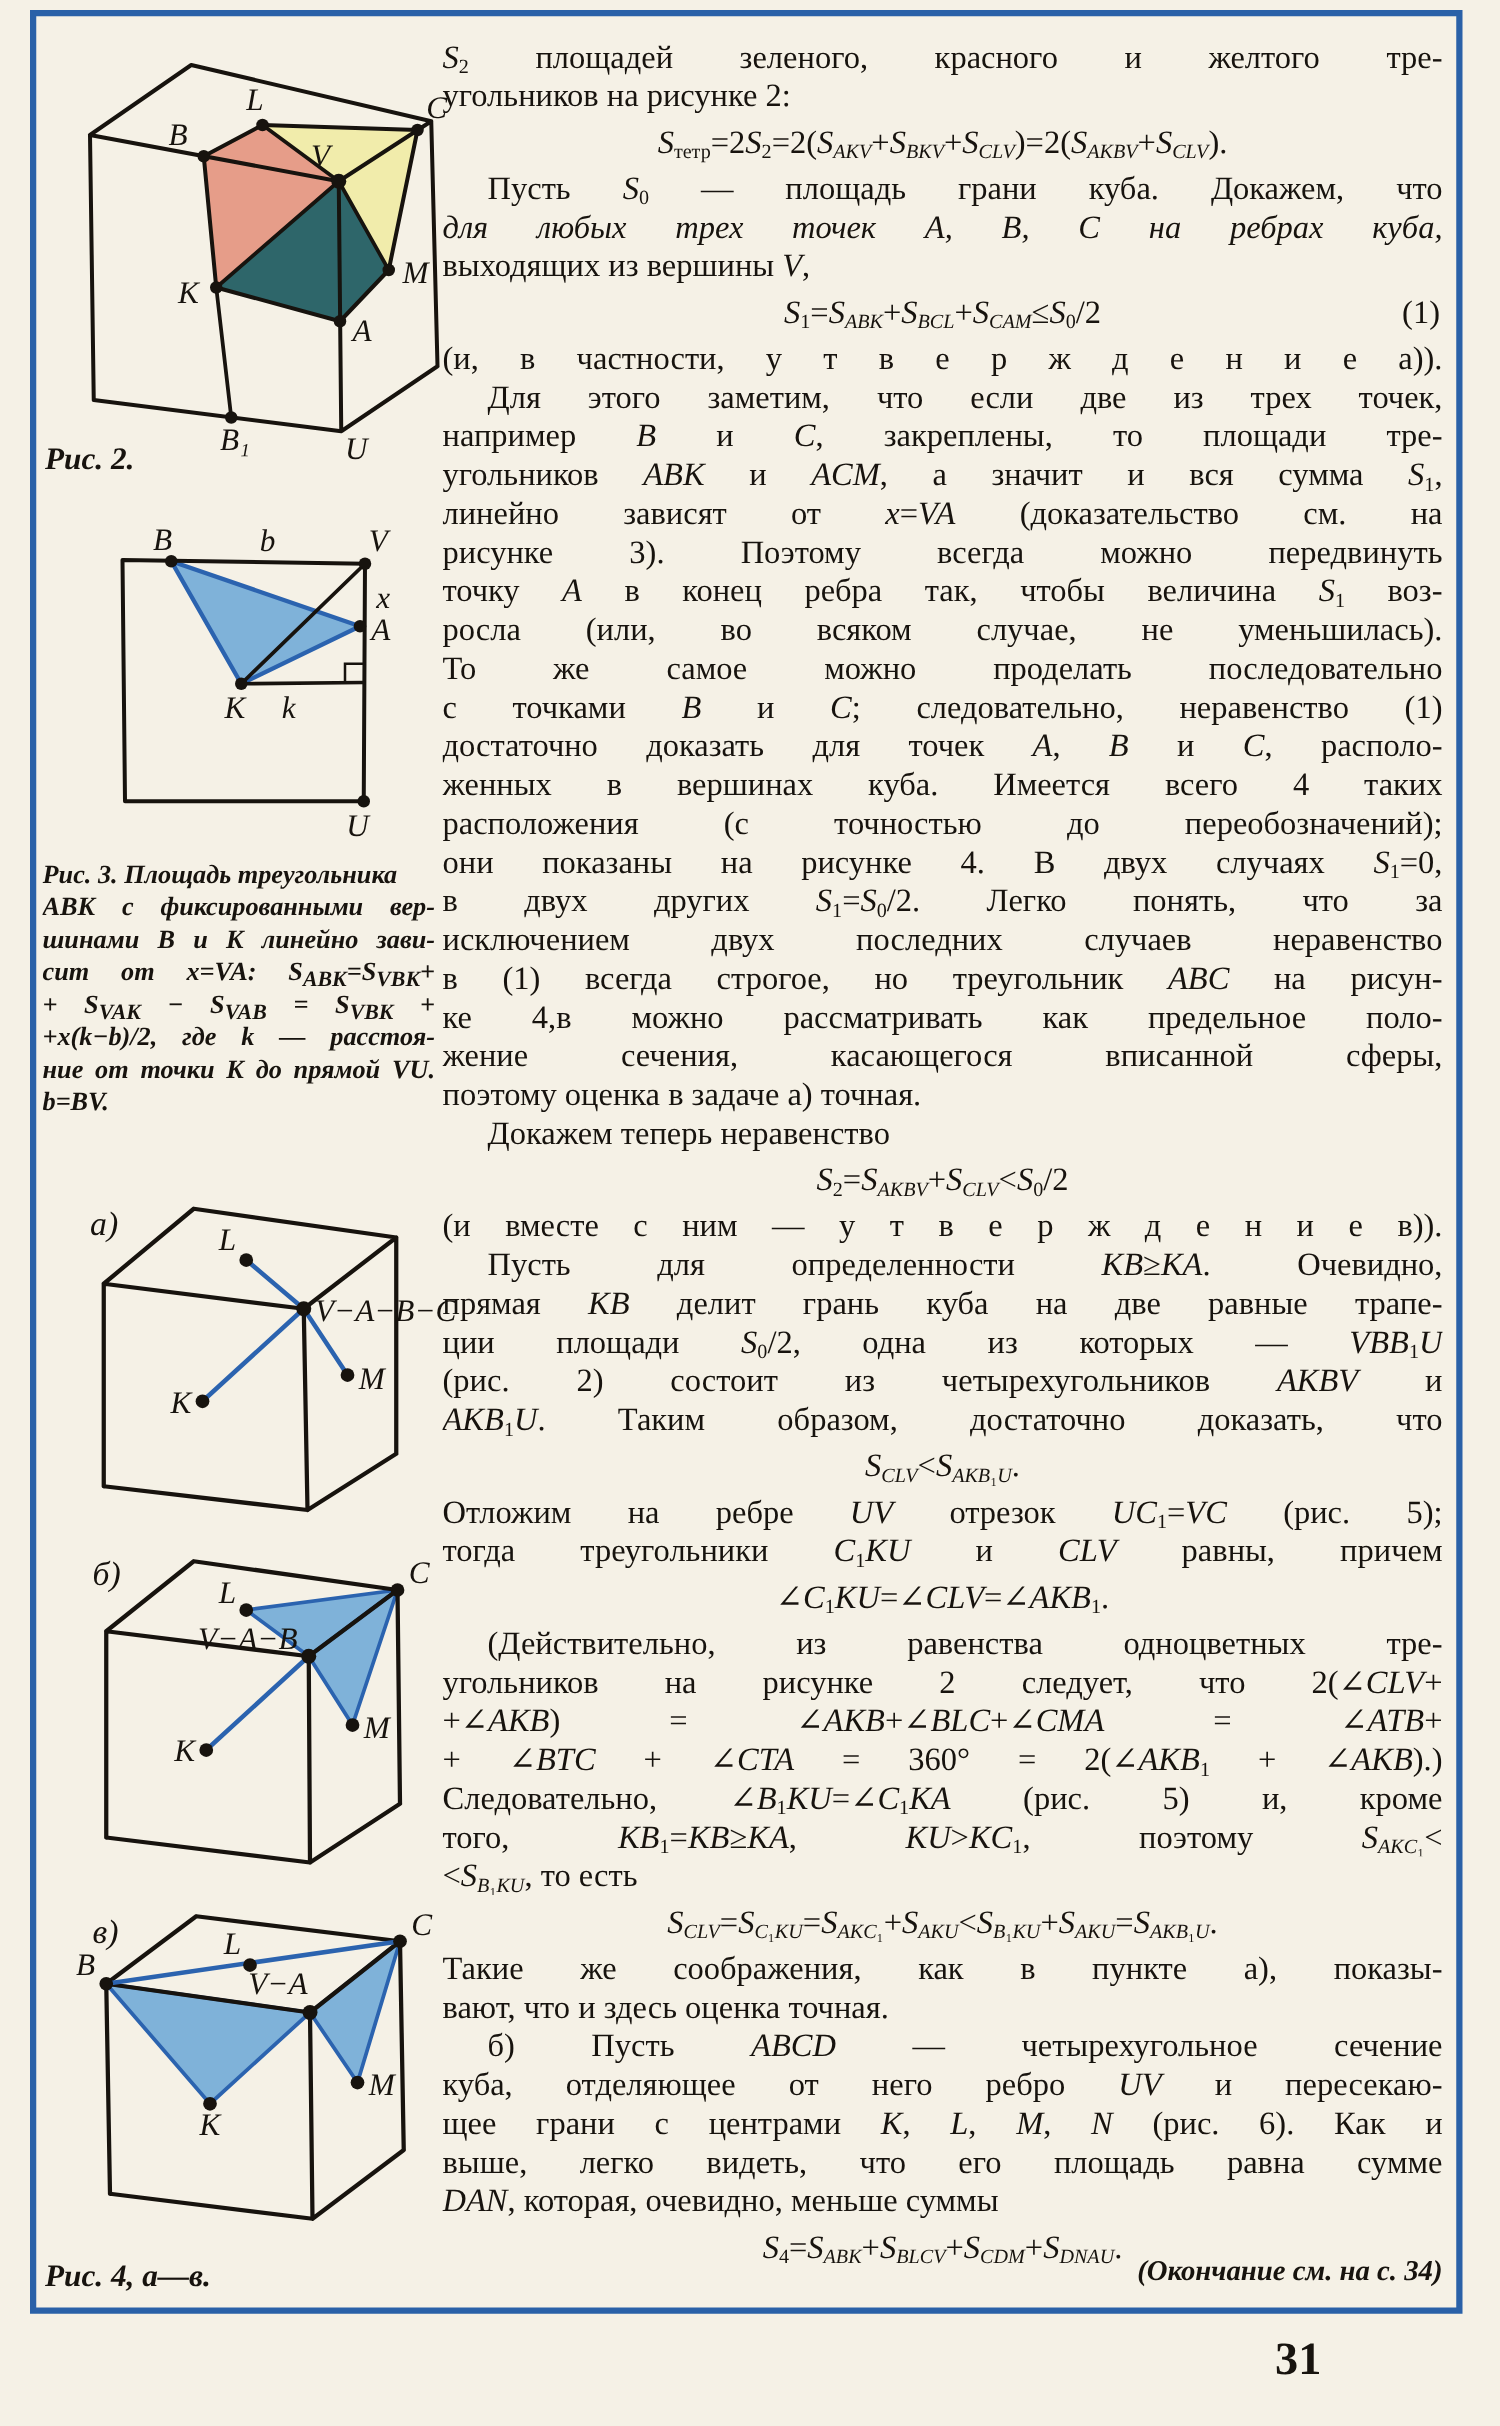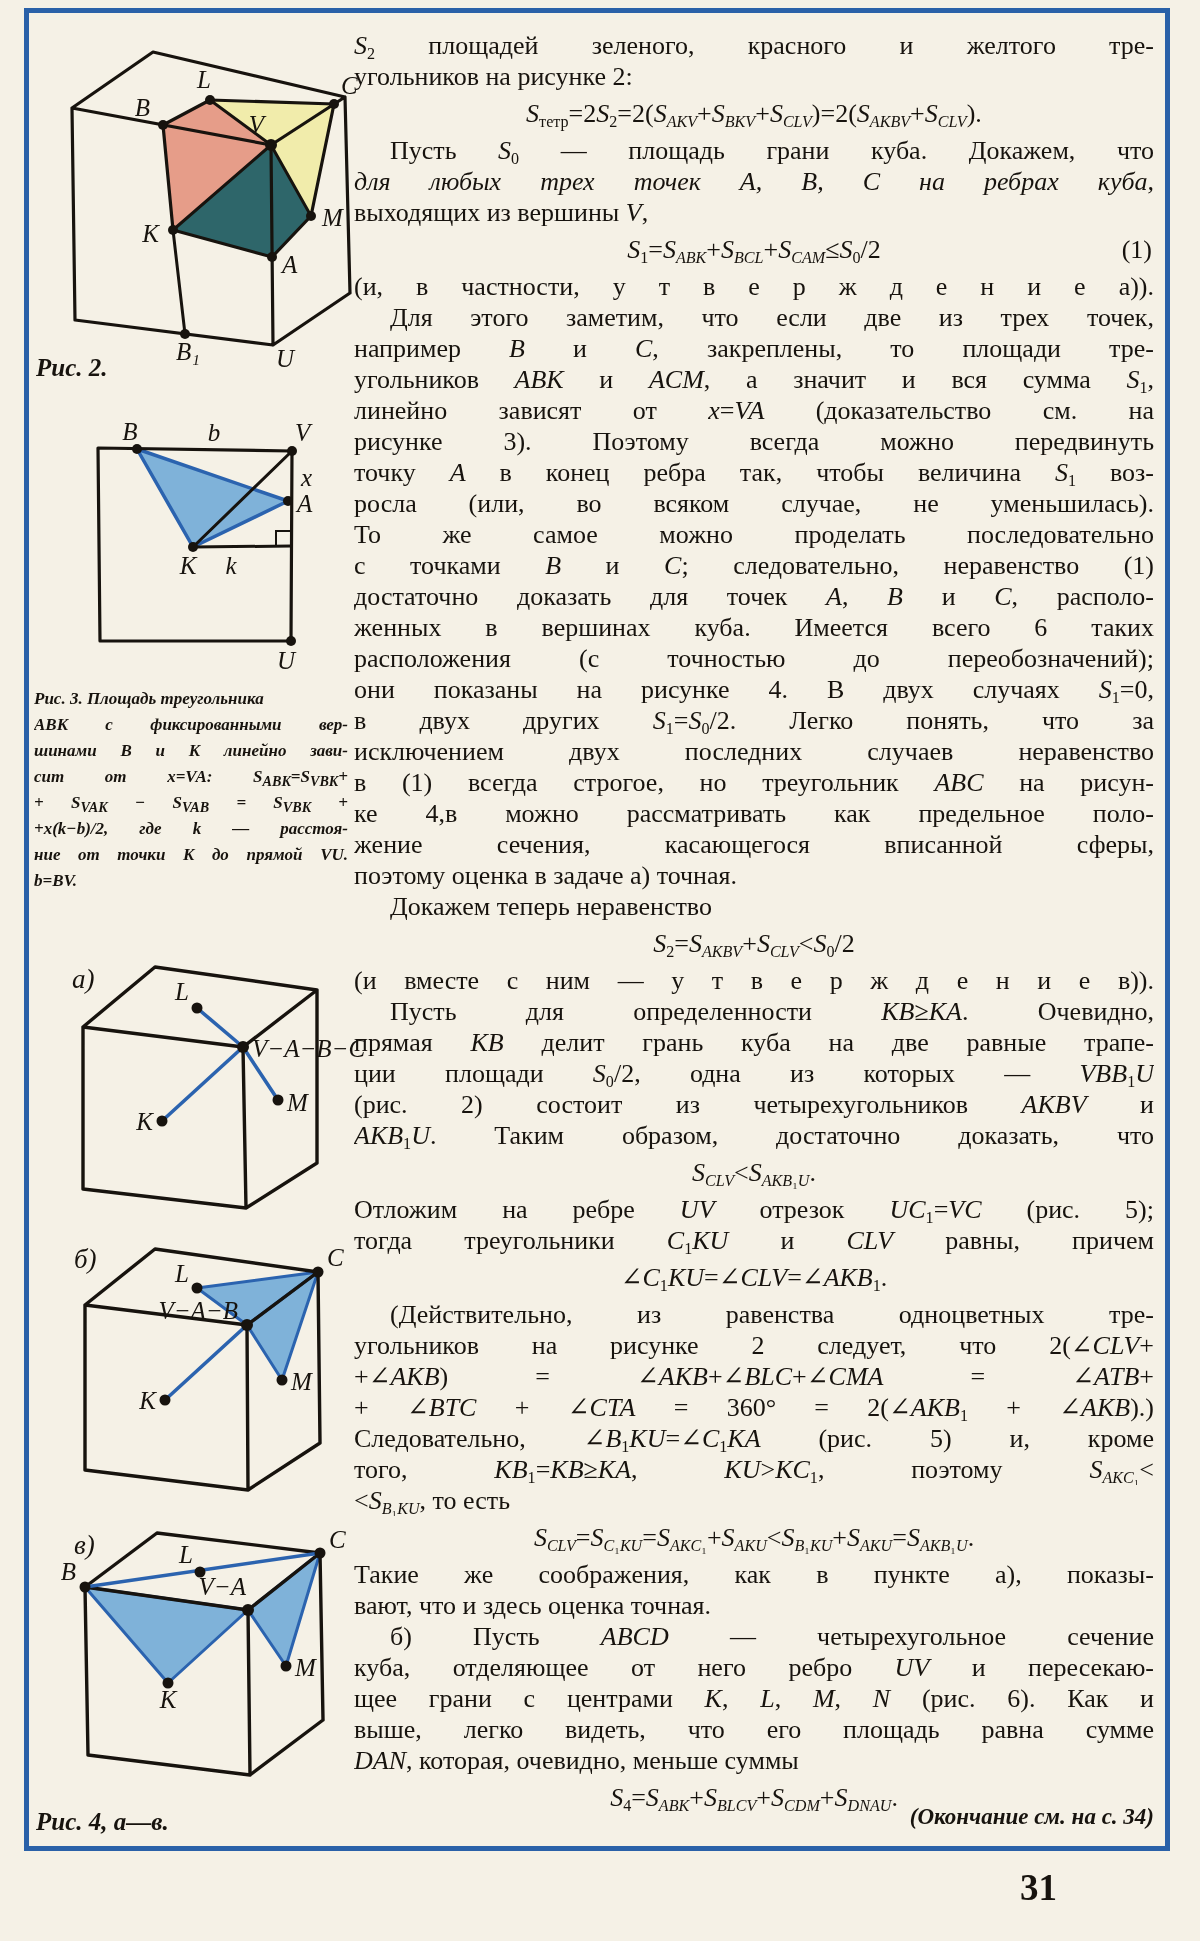--- a/index.html
+++ b/index.html
@@ -14,21 +14,21 @@
   .tl.ind{text-indent:36px}
   .tl.itl{font-style:italic}
   .tl.eq{text-align:left;text-align-last:center;margin:6px 0;position:relative;overflow:visible}
   .tl sub{font-size:0.62em;line-height:0;vertical-align:-0.28em}
   .eqtag{position:absolute;right:2px;top:0}
   
   .fig{position:absolute}
   svg{overflow:visible;display:block}
   .figcap{position:absolute;font-size:25px;font-weight:bold;font-style:italic}
   #cap3{position:absolute;left:34px;top:686px;width:314px}
-  .cap3l{font-size:17px;line-height:26px;font-weight:bold;font-style:italic;
+  .cap3l{font-size:21px;line-height:26px;font-weight:bold;font-style:italic;
          text-align:justify;text-align-last:justify;height:26px;overflow:hidden}
   .cap3l:first-child{text-align-last:left}
   .cap3l:last-child{text-align-last:left}
   .lbl{font-size:25px;font-style:italic;fill:#17130e;font-family:"Liberation Serif","DejaVu Serif","DejaVu Sans",serif}
   .sublbl{font-size:27px}
   #footnote{position:absolute;left:354px;top:1804px;width:800px;text-align:right;
             font-size:23px;font-style:italic;font-weight:bold}
   #pagenum{position:absolute;left:1020px;top:1866px;width:140px;text-align:left;
            font-size:37px;font-weight:bold}
 </style>
@@ -179,21 +179,21 @@
     <div class="tl ind">Для этого заметим, что если две из трех точек,</div>
     <div class="tl">например <i>B</i> и <i>C</i>, закреплены, то площади тре-</div>
     <div class="tl">угольников <i>ABK</i> и <i>ACM</i>, а значит и вся сумма <i>S</i><sub>1</sub>,</div>
     <div class="tl">линейно зависят от <i>x</i>=<i>VA</i> (доказательство см. на</div>
     <div class="tl">рисунке 3). Поэтому всегда можно передвинуть</div>
     <div class="tl">точку <i>A</i> в конец ребра так, чтобы величина <i>S</i><sub>1</sub> воз-</div>
     <div class="tl">росла (или, во всяком случае, не уменьшилась).</div>
     <div class="tl">То же самое можно проделать последовательно</div>
     <div class="tl">с точками <i>B</i> и <i>C</i>; следовательно, неравенство (1)</div>
     <div class="tl">достаточно доказать для точек <i>A</i>, <i>B</i> и <i>C</i>, располо-</div>
-    <div class="tl">женных в вершинах куба. Имеется всего 6 таких</div>
+    <div class="tl">женных в вершинах куба. Имеется всего 4 таких</div>
     <div class="tl">расположения (с точностью до переобозначений);</div>
     <div class="tl">они показаны на рисунке 4. В двух случаях <i>S</i><sub>1</sub>=0,</div>
     <div class="tl">в двух других <i>S</i><sub>1</sub>=<i>S</i><sub>0</sub>/2. Легко понять, что за</div>
     <div class="tl">исключением двух последних случаев неравенство</div>
     <div class="tl">в (1) всегда строгое, но треугольник <i>ABC</i> на рисун-</div>
     <div class="tl">ке 4,в можно рассматривать как предельное поло-</div>
     <div class="tl">жение сечения, касающегося вписанной сферы,</div>
     <div class="tl short">поэтому оценка в задаче а) точная.</div>
     <div class="tl ind short">Докажем теперь неравенство</div>
     <div class="tl eq"><i>S</i><sub>2</sub>=<i>S</i><sub><i>AKBV</i></sub>+<i>S</i><sub><i>CLV</i></sub>&lt;<i>S</i><sub>0</sub>/2</div>

